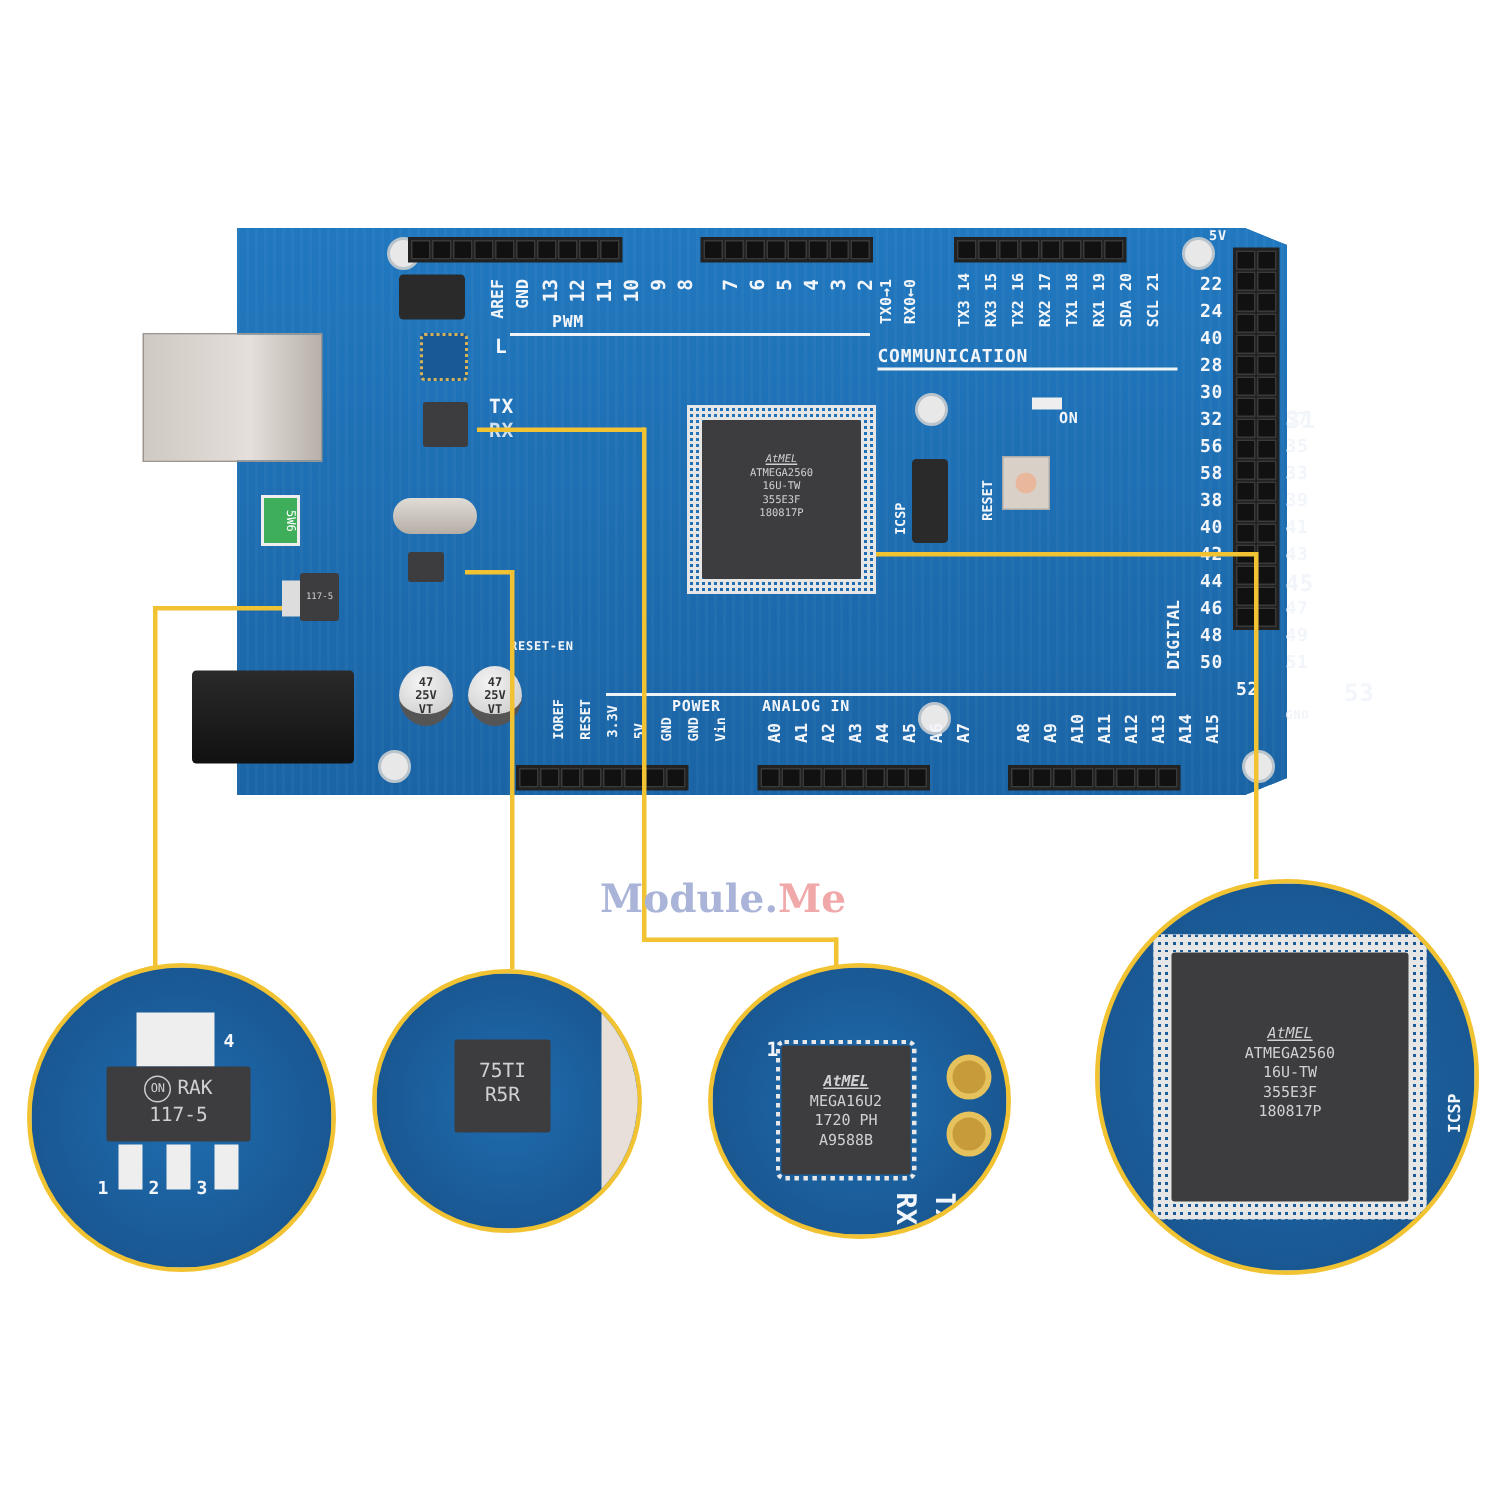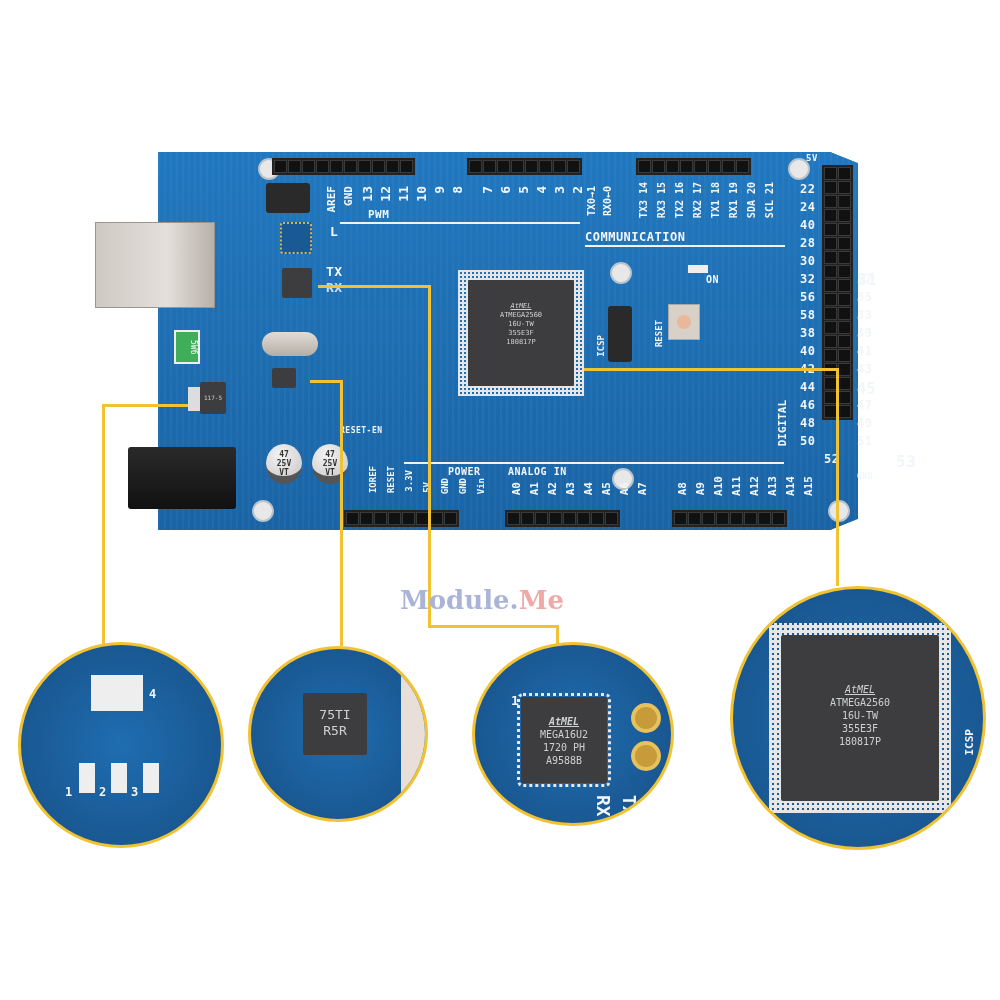--- a/index.html
+++ b/index.html
@@ -294,20 +294,24 @@
 <div class="gline" style="left:584px;top:368px;width:254px;height:3px"></div>
 <div class="gline" style="left:836px;top:368px;width:3px;height:218px"></div>
 
 <div class="abs watermark">
   <span style="color:#a9b4d8">Module.</span><span style="color:#f0a8a8">Me</span>
 </div>
 
 <div class="mag" style="left:18px;top:642px;width:200px;height:200px">
   <div class="abs" style="left:70px;top:30px;width:52px;height:36px;background:#eeeeee"></div>
   <div class="silk" style="left:128px;top:42px;font-size:12px">4</div>
+  <div class="chip" style="left:50px;top:66px;width:96px;height:50px;font-size:13px;line-height:17px;padding-top:6px;box-sizing:border-box">
+    <span style="display:inline-block;border:1px solid #ccc;border-radius:50%;font-size:8px;width:16px;height:16px;line-height:16px;vertical-align:middle;margin-right:4px">ON</span><span>RAK</span>
+    <div>117-5</div>
+  </div>
   <div class="abs" style="left:58px;top:118px;width:16px;height:30px;background:#eee"></div>
   <div class="abs" style="left:90px;top:118px;width:16px;height:30px;background:#eee"></div>
   <div class="abs" style="left:122px;top:118px;width:16px;height:30px;background:#eee"></div>
   <div class="silk" style="left:44px;top:140px;font-size:12px">1</div>
   <div class="silk" style="left:78px;top:140px;font-size:12px">2</div>
   <div class="silk" style="left:110px;top:140px;font-size:12px">3</div>
 </div>
 
 <div class="mag" style="left:248px;top:646px;width:174px;height:170px">
   <div class="abs" style="left:150px;top:0;width:30px;height:170px;background:#e8e0d8"></div>

